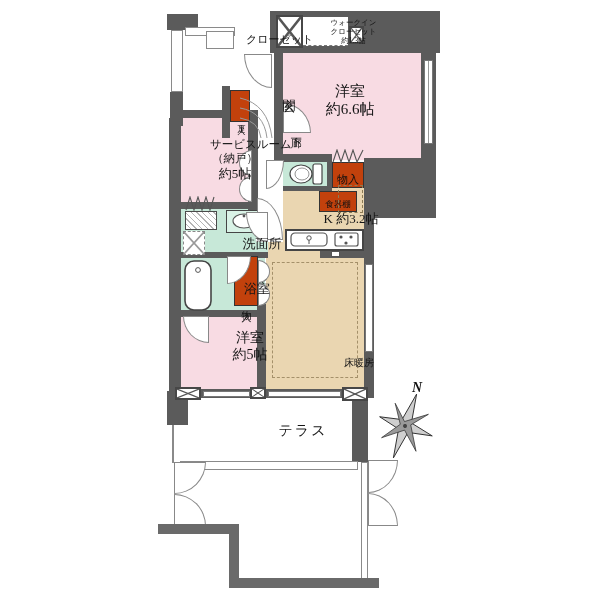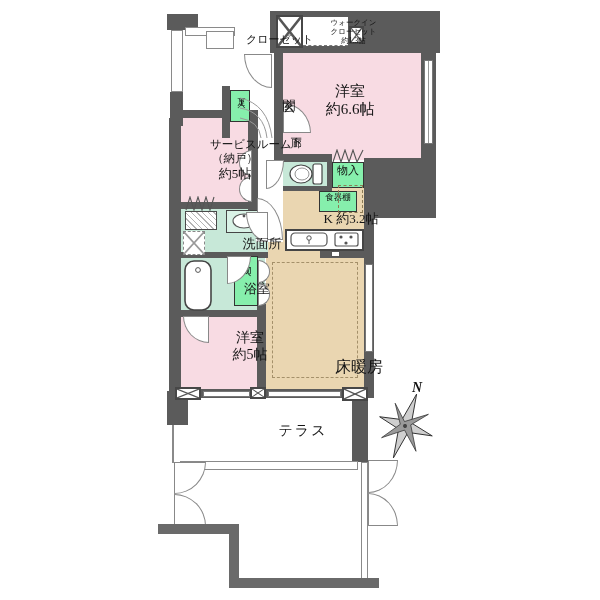--- a/index.html
+++ b/index.html
@@ -11,22 +11,22 @@
   .beige{background:#ead6b1;}
   .green{background:#c7e8d8;}
   .whitefill{background:#ffffff;}
   .wall{position:absolute;background:#5b5b5b;}
   .thin{position:absolute;background:#fff;border:1px solid #8a8a8a;box-sizing:border-box;}
   .win{position:absolute;background:#fff;border:1px solid #777;box-sizing:border-box;}
   .win.v{background:linear-gradient(to right,#fff 44%,#999 44%,#999 56%,#fff 56%);}
   .win.h{background:linear-gradient(to bottom,#fff 44%,#999 44%,#999 56%,#fff 56%);}
   .xbox{position:absolute;background:#fff;border:2px solid #474747;box-sizing:border-box;}
   .xbox svg{display:block;width:100%;height:100%;}
-  .box{position:absolute;background:#86efac;border:1.5px solid #333;box-sizing:border-box;
-       display:flex;align-items:flex-start;justify-content:center;}
+  .box{position:absolute;background:#c2410c;border:1.5px solid #333;box-sizing:border-box;
+       display:flex;align-items:flex-end;justify-content:center;}
   .dash{position:absolute;border:1.5px dashed #8d7b55;box-sizing:border-box;}
   .dashg{position:absolute;border:1.5px dashed #888;background:#fff;box-sizing:border-box;}
   .arc{position:absolute;background:#fff;border:1px solid #888;box-sizing:border-box;}
   .lbl{position:absolute;color:#151515;text-align:center;line-height:1.2;white-space:nowrap;padding-left:28px;}
   .vtx{writing-mode:vertical-rl;text-orientation:upright;letter-spacing:1px;white-space:normal;}
   .hatch{position:absolute;background:repeating-linear-gradient(45deg,#fff,#fff 3px,#b5b5b5 3px,#b5b5b5 4px);
          border:1.5px solid #4a4a4a;box-sizing:border-box;}
   .tline{position:absolute;background:#8a8a8a;}
   .twall{position:absolute;background:#6a6a6a;}
 </style>
@@ -259,21 +259,21 @@
     <div>サービスルーム</div>
     <div>（納戸）</div>
     <div style="font-size:13px;">約5帖</div>
   </div>
 
   <div class="lbl" style="left:203px;top:236px;width:62px;font-size:13px;">洗面所</div>
   <div class="lbl" style="left:209px;top:281px;width:40px;font-size:13px;">浴室</div>
 
   <div class="lbl" style="left:283px;top:211px;width:80px;font-size:13px;">K 約3.2帖</div>
 
-  <div class="lbl" style="left:302px;top:357px;width:58px;font-size:16px;">床暖房</div>
+  <div class="lbl" style="left:302px;top:357px;width:58px;font-size:10px;">床暖房</div>
 
   <div class="lbl" style="left:186px;top:330px;width:72px;font-size:14px;">
     <div>洋室</div>
     <div>約5帖</div>
   </div>
 
   <div class="lbl" style="left:247px;top:423px;width:56px;font-size:14px;letter-spacing:2px;">テラス</div>
 
 </div>
 

